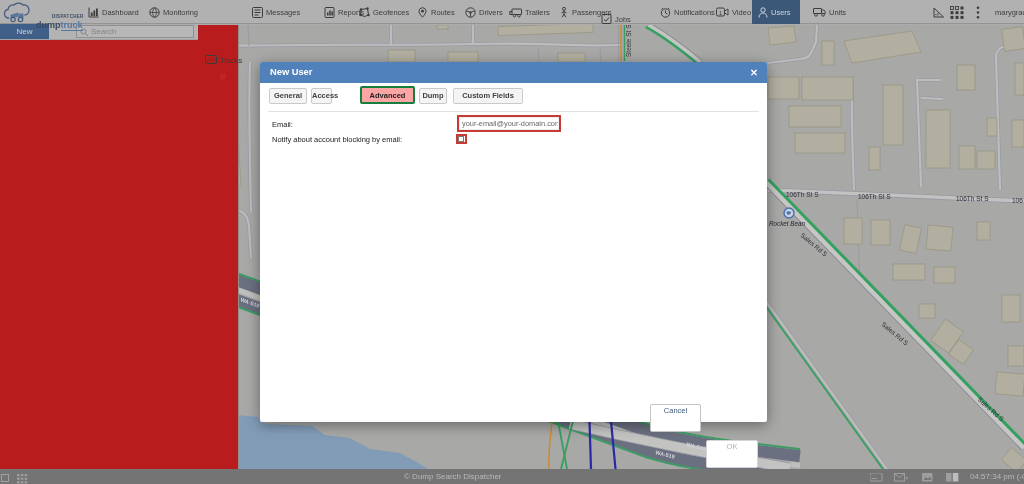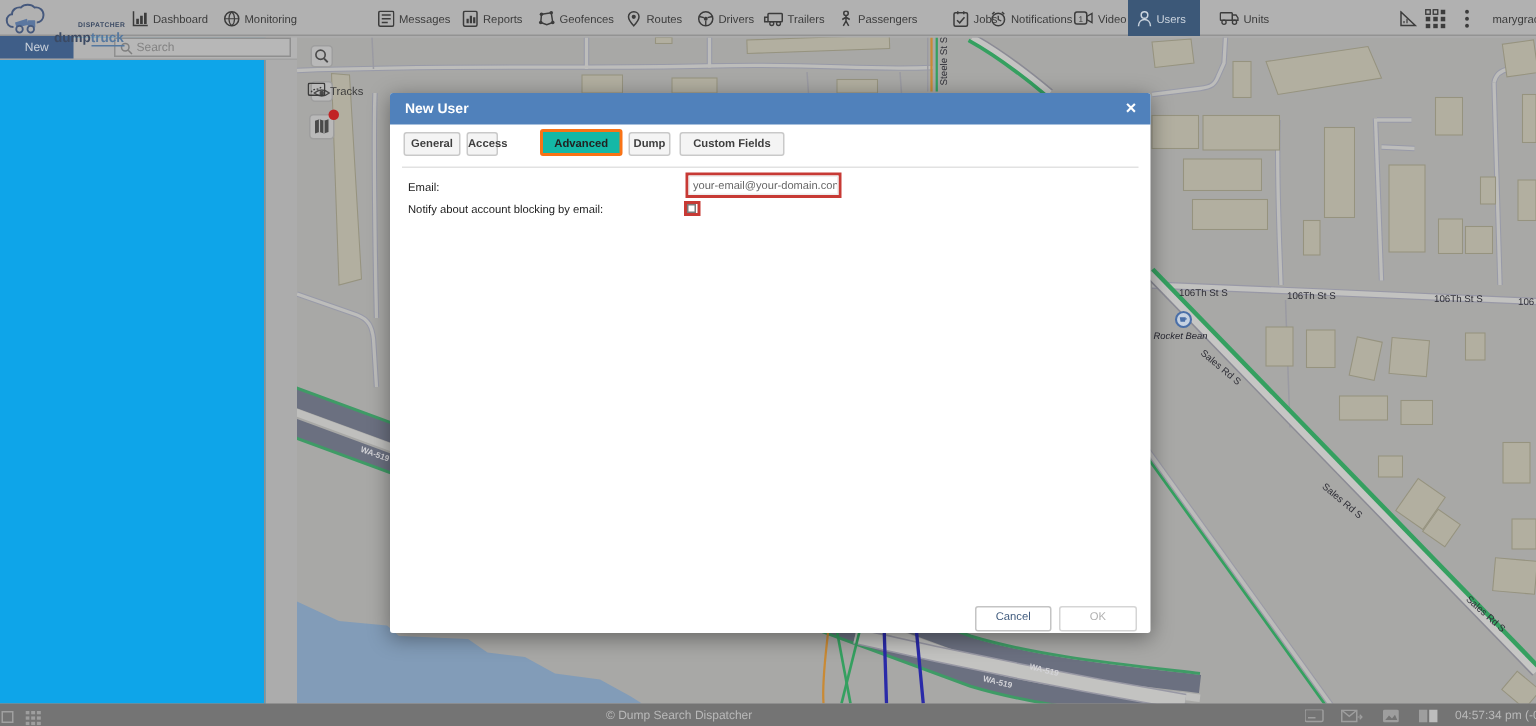--- a/index.html
+++ b/index.html
@@ -7,54 +7,54 @@
   *{box-sizing:border-box;}
   .abs{position:absolute;}
   
   #topbar{position:absolute;left:0;top:0;width:1024px;height:24px;background:#b1b1b1;
     border-bottom:1px solid #939393;z-index:5;}
   .mi{position:absolute;top:0;height:24px;display:flex;align-items:center;
     font-size:7.5px;color:#3c3c3c;white-space:nowrap;}
   .mi svg{margin-right:3px;}
   .mi.sel{background:#3c5878;color:#ccd5df;}
   
-  #leftpanel{position:absolute;left:0;top:25px;width:177px;height:444px;background:#0ea5e9;
+  #leftpanel{position:absolute;left:0;top:25px;width:239px;height:444px;background:#b91c1c;
     border-right:1px solid #8f8f8f;z-index:4;}
   #lpbar{position:absolute;left:0;top:0;width:198px;height:15px;background:#b3b3b3;border-bottom:1px solid #a2a2a2;}
   #newbtn{position:absolute;left:0;top:-1px;width:49px;height:15px;background:#3f5e88;
     color:#ccd3dc;font-size:8px;text-align:center;line-height:15px;}
   #searchbox{position:absolute;left:76px;top:0px;width:118px;height:13px;background:#b7b7b7;
     border:1px solid #8f8f8f;color:#838383;font-size:8px;line-height:11px;padding-left:14px;}
   
   #bottombar{position:absolute;left:0;top:469px;width:1024px;height:15px;background:#747474;z-index:6;
     color:#b9b9b9;font-size:8px;}
   #bottombar span{white-space:nowrap;}
   
   .mapbtn{position:absolute;background:#b9b9b9;border:1px solid #9e9e9e;border-radius:3px;z-index:4;}
   
   #modal{position:absolute;left:260px;top:62px;width:507px;height:360px;background:#fff;
     z-index:10;border-radius:2px;box-shadow:0 3px 14px rgba(0,0,0,0.4);}
   #mhead{position:absolute;left:0;top:0;width:507px;height:21px;background:#5081bb;
     border-radius:2px 2px 0 0;color:#fff;font-size:9.3px;font-weight:bold;line-height:21px;padding-left:10px;}
   #mclose{position:absolute;right:9px;top:0px;color:#fff;font-size:9.5px;font-weight:bold;}
   .tab{position:absolute;top:26px;height:16px;background:#f4f4f4;border:1px solid #c9c9c9;
     border-radius:2px;font-size:7.5px;font-weight:bold;color:#3f3f3f;text-align:center;line-height:14px;}
-  #tabadv{top:23.5px;height:18px;background:#14b8a6;border:2px solid #f97316;color:#222;line-height:16.5px;}
+  #tabadv{top:23.5px;height:18px;background:#fca5a5;border:2px solid #15803d;color:#222;line-height:16.5px;}
   #tabline{position:absolute;left:8px;top:49px;width:491px;height:1px;background:#e2e2e2;}
   .flabel{position:absolute;font-size:7.5px;color:#222;}
   #femail{position:absolute;left:197px;top:53px;width:104px;height:17px;border:2px solid #c73a35;
     background:#fff;}
   #femail i{position:absolute;left:0px;top:0px;right:0px;bottom:0px;border:1px solid #eee;
     font-style:normal;font-size:7.4px;color:#666;line-height:11px;padding:0 0 0 2px;white-space:nowrap;overflow:hidden;}
   #fcheck{position:absolute;left:196px;top:72px;width:11px;height:10px;border:2px solid #c73a35;background:#fff;}
   #fcheck i{position:absolute;left:0px;top:0px;width:6px;height:6px;border:1px solid #7a7a7a;}
-  .mbtn{position:absolute;top:342px;height:17px;background:#fff;border:1px solid #c4c4c4;
+  .mbtn{position:absolute;top:342px;height:28px;background:#fff;border:1px solid #c4c4c4;
     border-radius:2px;font-size:7.5px;text-align:center;line-height:11px;}
   #btncancel{left:390px;width:51px;color:#3f5a7d;}
-  #btnok{left:446px;width:52px;color:#b0b0b0;border-color:#d5d5d5;}
+  #btnok{left:446px;width:52px;color:#b0b0b0;border-color:#d5d5d5;margin-top:36px;}
 </style>
 </head>
 <body>
 
 <div class="abs" id="mapwrap" style="left:198px;top:25px;width:826px;height:444px;z-index:1;">
 <svg width="826" height="444" viewBox="198 25 826 444" font-family="Liberation Sans, sans-serif">
   <rect x="198" y="25" width="826" height="444" fill="#a8a8a6"></rect>
 
   <g fill="none" stroke="#989aa8" stroke-width="3.6">
     <path d="M198,47 C300,43 390,46 470,44 S570,47 622,45"></path>
@@ -233,21 +233,21 @@
   <div class="mi" style="left:205px;margin-top:48px;"><svg width="12" height="11" viewBox="0 0 12 11">
         <rect x="0.5" y="0.5" width="11" height="8" rx="1" fill="none" stroke="#3c3c3c" stroke-width="1"></rect>
         <path d="M2.5,6.5 C4,3 7,6 9.5,2.5" fill="none" stroke="#3c3c3c" stroke-width="0.9" stroke-dasharray="1.2 1"></path>
       </svg>Tracks</div>
   <div class="mi" style="left:252px;"><svg width="11" height="11" viewBox="0 0 11 11">
         <rect x="0.5" y="0.5" width="10" height="10" rx="1" fill="none" stroke="#3c3c3c" stroke-width="1"></rect>
         <line x1="2.5" y1="3" x2="8.5" y2="3" stroke="#3c3c3c" stroke-width="1"></line>
         <line x1="2.5" y1="5.5" x2="8.5" y2="5.5" stroke="#3c3c3c" stroke-width="1"></line>
         <line x1="2.5" y1="8" x2="6.5" y2="8" stroke="#3c3c3c" stroke-width="1"></line>
       </svg>Messages</div>
-  <div class="mi" style="left:308px;"><svg width="11" height="11" viewBox="0 0 11 11">
+  <div class="mi" style="left:324px;"><svg width="11" height="11" viewBox="0 0 11 11">
         <rect x="1" y="0.5" width="9" height="10" rx="1" fill="none" stroke="#3c3c3c" stroke-width="1"></rect>
         <rect x="3" y="5.5" width="1.5" height="3" fill="#3c3c3c"></rect>
         <rect x="5.2" y="3.5" width="1.5" height="5" fill="#3c3c3c"></rect>
         <rect x="7.4" y="4.5" width="1.5" height="4" fill="#3c3c3c"></rect>
       </svg>Reports</div>
   <div class="mi" style="left:359px;"><svg width="11" height="11" viewBox="0 0 11 11">
         <path d="M2,2.5 L8.5,1.5 L9.5,8 L5.5,9.5 L1.5,8 Z" fill="none" stroke="#3c3c3c" stroke-width="1"></path>
         <circle cx="2" cy="2.5" r="1.2" fill="#3c3c3c"></circle>
         <circle cx="8.5" cy="1.5" r="1.2" fill="#3c3c3c"></circle>
         <circle cx="9.5" cy="8" r="1.2" fill="#3c3c3c"></circle>
@@ -265,21 +265,21 @@
   <div class="mi" style="left:509px;"><svg width="13" height="11" viewBox="0 0 13 11">
         <rect x="3" y="2" width="9.5" height="5.5" rx="0.5" fill="none" stroke="#3c3c3c" stroke-width="1"></rect>
         <path d="M3,7.5 L0.8,7.5 L0.8,4.5 L3,4.5" fill="none" stroke="#3c3c3c" stroke-width="1"></path>
         <circle cx="5.5" cy="8.7" r="1.3" fill="none" stroke="#3c3c3c" stroke-width="0.9"></circle>
         <circle cx="10" cy="8.7" r="1.3" fill="none" stroke="#3c3c3c" stroke-width="0.9"></circle>
       </svg>Trailers</div>
   <div class="mi" style="left:559px;"><svg width="10" height="11" viewBox="0 0 10 11">
         <circle cx="5" cy="1.8" r="1.5" fill="none" stroke="#3c3c3c" stroke-width="1"></circle>
         <path d="M5,3.5 L5,7 M5,4.5 L2.5,6 M5,4.5 L7.5,6 M5,7 L3.2,10.2 M5,7 L6.8,10.2" fill="none" stroke="#3c3c3c" stroke-width="1"></path>
       </svg>Passengers</div>
-  <div class="mi" style="left:635px;"><svg width="11" height="11" viewBox="0 0 11 11">
+  <div class="mi" style="left:601px;align-items:flex-end;"><svg width="11" height="11" viewBox="0 0 11 11">
         <rect x="1" y="1.5" width="9" height="9" rx="1" fill="none" stroke="#3c3c3c" stroke-width="1"></rect>
         <line x1="3.5" y1="0.5" x2="3.5" y2="2.5" stroke="#3c3c3c" stroke-width="1"></line>
         <line x1="7.5" y1="0.5" x2="7.5" y2="2.5" stroke="#3c3c3c" stroke-width="1"></line>
         <path d="M3,6.5 L4.8,8.2 L8,4.5" fill="none" stroke="#3c3c3c" stroke-width="1"></path>
       </svg>Jobs</div>
   <div class="mi" style="left:660px;"><svg width="11" height="11" viewBox="0 0 11 11">
         <circle cx="5.5" cy="6" r="4.2" fill="none" stroke="#3c3c3c" stroke-width="1"></circle>
         <path d="M5.5,3.5 L5.5,6 L7.5,7" fill="none" stroke="#3c3c3c" stroke-width="0.9"></path>
         <path d="M1.5,2.5 L3,1 M9.5,2.5 L8,1" stroke="#3c3c3c" stroke-width="1"></path>
       </svg>Notifications</div>

